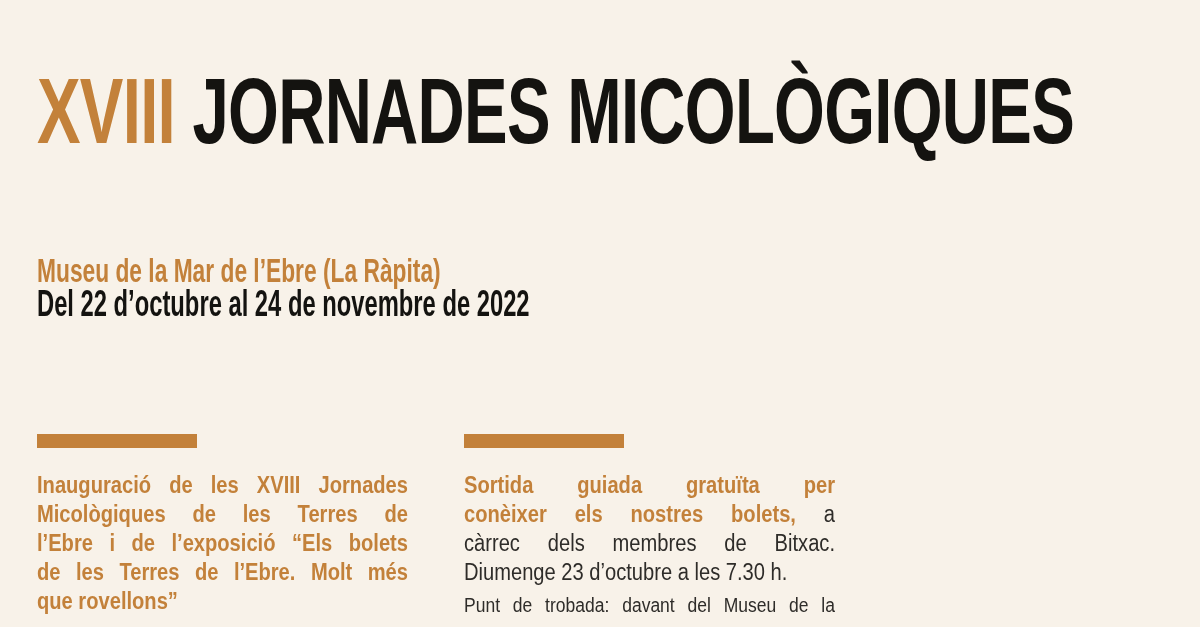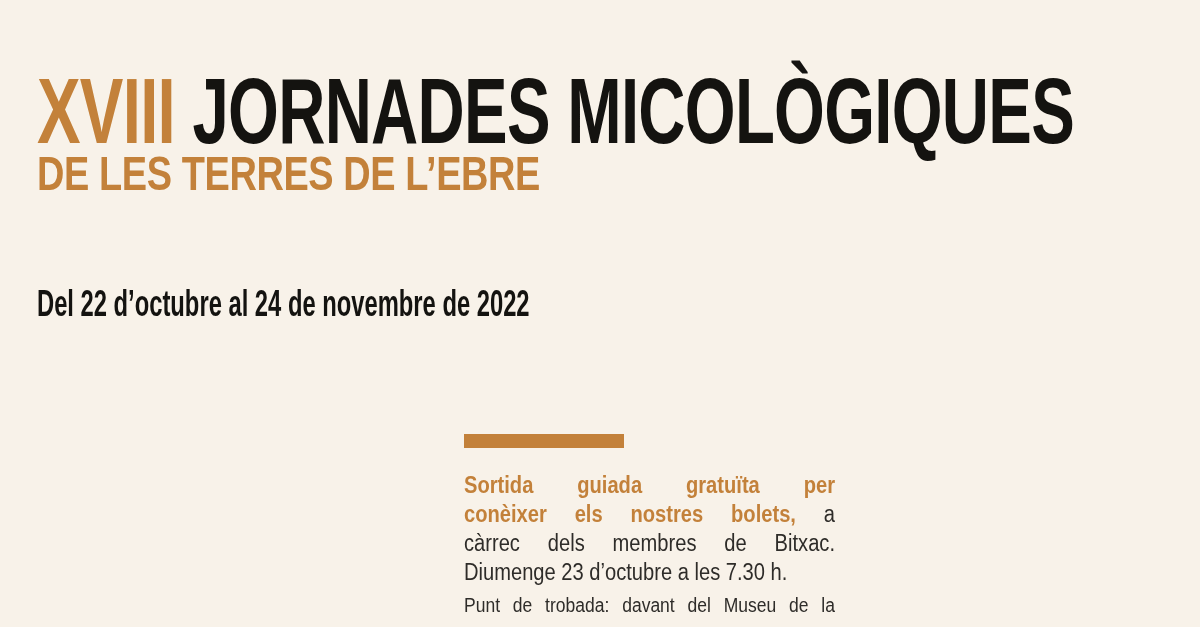--- a/index.html
+++ b/index.html
@@ -65,25 +65,35 @@
     color:var(--body-ink);font-weight:normal;
   }
 </style>
 </head>
 <body>
 
 <div class="poster">
 
   <h1 class="title-l1"><span class="squeeze"><span class="accent">XVIII</span> <span>JORNADES MICOLÒGIQUES</span></span></h1>
 
-  <div class="title-l2"><span class="squeeze">DE LES TERRES DE L’EBRE</span></div>
 
+  <div class="venue"><span class="squeeze">Museu de la Mar de l’Ebre (La Ràpita)</span></div>
 
   <div class="dates"><span class="squeeze">Del 22 d’octubre al 24 de novembre de 2022</span></div>
 
+  <section class="col col-left">
+    <div class="rule"></div>
+    <div class="coltext">
+      <div class="jl">Inauguració de les XVIII Jornades</div>
+      <div class="jl">Micològiques de les Terres de</div>
+      <div class="jl">l’Ebre i de l’exposició “Els bolets</div>
+      <div class="jl">de les Terres de l’Ebre. Molt més</div>
+      <div class="ll">que rovellons”</div>
+    </div>
+  </section>
 
   <section class="col col-right">
     <div class="rule"></div>
     <div class="coltext">
       <div class="jl accent">Sortida guiada gratuïta per</div>
       <div class="jl"><span class="accent">conèixer els nostres bolets,</span> <span>a</span></div>
       <div class="jl">càrrec dels membres de Bitxac.</div>
       <div class="ll">Diumenge 23 d’octubre a les 7.30 h.</div>
       <div class="meeting jl">Punt de trobada: davant del Museu de la</div>
     </div>

